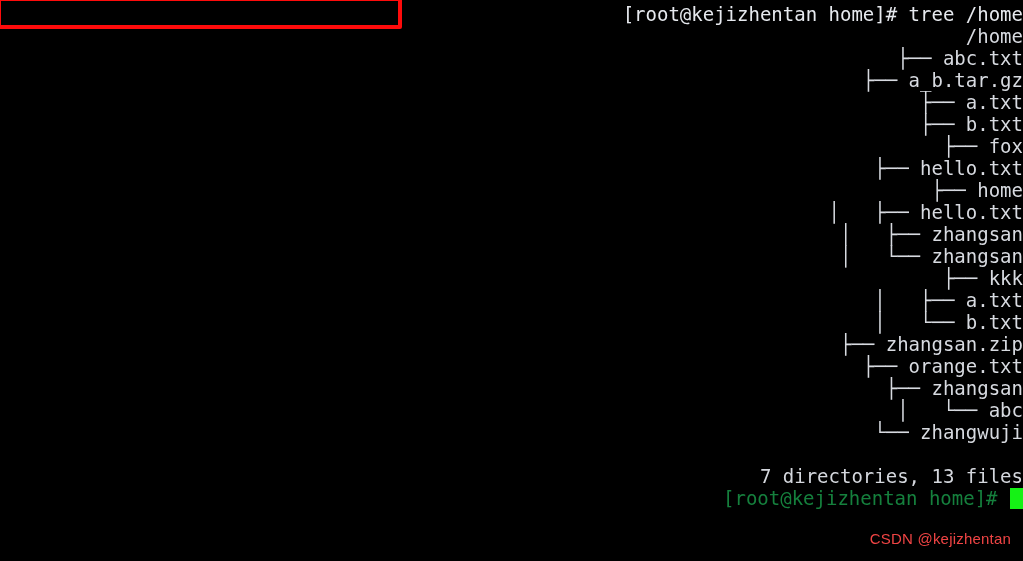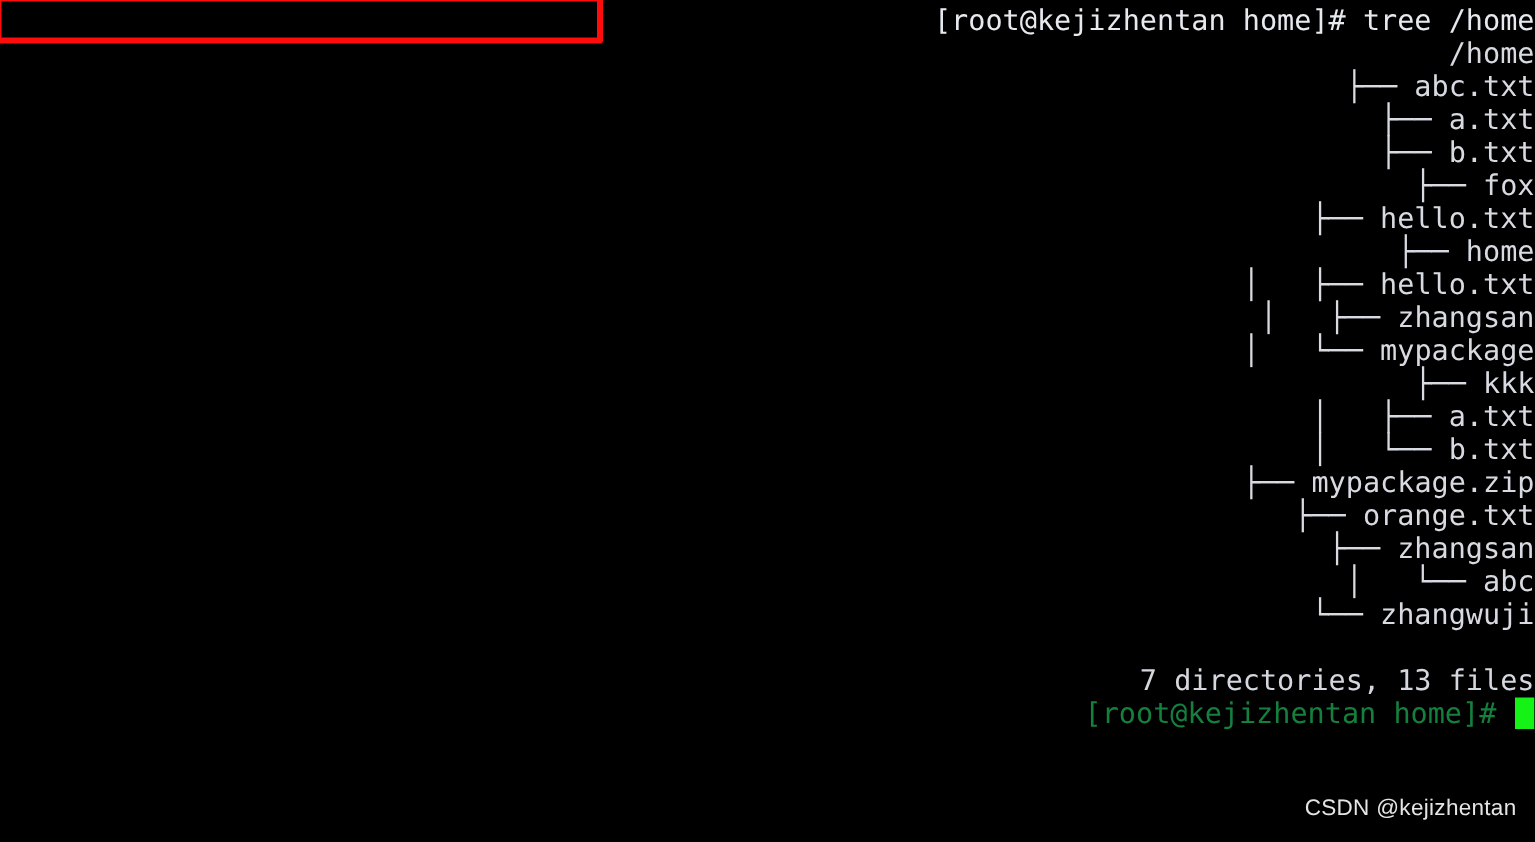--- a/index.html
+++ b/index.html
@@ -73,21 +73,21 @@
     border-radius: 2px;
     box-sizing: border-box;
     pointer-events: none;
   }
   .watermark {
     position: absolute;
     right: 12px;
     bottom: 14px;
     font-family: "Liberation Sans", sans-serif;
     font-size: 15px;
-    color: #e5e5e5;
+    color: #ef4444;
     letter-spacing: 0.2px;
     white-space: pre;
   }
   .bottom-strip {
     position: absolute;
     left: 0;
     bottom: 0;
     width: 1023px;
     height: 4px;
     background: #000000;
@@ -98,32 +98,33 @@
 
 <div id="terminal">
 
   <div class="term-body">
 
     <div class="line cmdline">[root@kejizhentan home]# tree /home</div>
 
     <div class="line tree">/home</div>
 
     <div class="line tree">├── abc.txt</div>
+    <div class="line tree">├── a_b.tar.gz</div>
     <div class="line tree">├── a.txt</div>
     <div class="line tree">├── b.txt</div>
     <div class="line tree">├── fox</div>
     <div class="line tree">├── hello.txt</div>
     <div class="line tree">├── home</div>
     <div class="line tree">│   ├── hello.txt</div>
     <div class="line tree">│   ├── zhangsan</div>
-    <div class="line tree">│   └── mypackage</div>
+    <div class="line tree">│   └── zhangsan</div>
     <div class="line tree">├── kkk</div>
     <div class="line tree">│   ├── a.txt</div>
     <div class="line tree">│   └── b.txt</div>
-    <div class="line tree">├── mypackage.zip</div>
+    <div class="line tree">├── zhangsan.zip</div>
     <div class="line tree">├── orange.txt</div>
     <div class="line tree">├── zhangsan</div>
     <div class="line tree">│   └── abc</div>
     <div class="line tree">└── zhangwuji</div>
 
     <div class="line blank"></div>
 
     <div class="line summary">7 directories, 13 files</div>
 
     <div class="line promptline"><span>[root@kejizhentan home]# </span><span class="cursor"></span></div>

